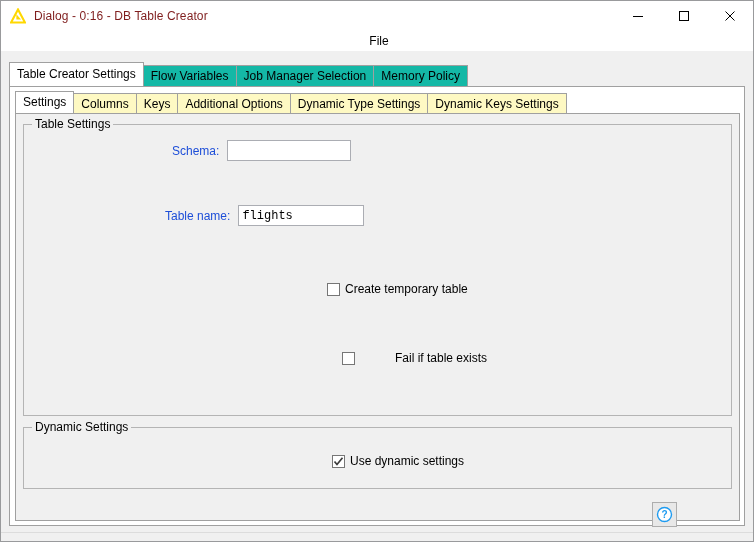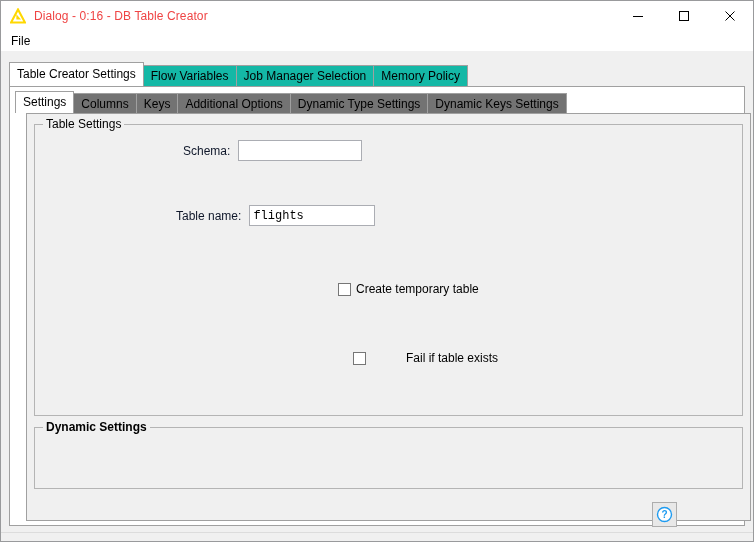--- a/index.html
+++ b/index.html
@@ -36,21 +36,21 @@
   .title-icon {
     width: 16px;
     height: 16px;
     margin-left: 9px;
     margin-right: 8px;
     flex: 0 0 auto;
     display: block;
   }
   .title-text {
     font-size: 12px;
-    color: #ef4444;
+    color: #7f1d1d;
     white-space: nowrap;
     letter-spacing: 0.1px;
   }
   .win-controls {
     position: absolute;
     right: 0; top: 0;
     height: 30px;
     display: flex;
   }
   .win-btn {
@@ -65,20 +65,21 @@
 
   
   .menubar {
     position: absolute;
     left: 0; top: 30px;
     width: 752px;
     height: 20px;
     background: #ffffff;
     display: flex;
     align-items: center;
+    justify-content: center;
   }
   .menu-item {
     font-size: 12px;
     padding: 2px 6px;
     margin-left: 4px;
     color: #000;
     white-space: nowrap;
   }
 
   
@@ -137,38 +138,38 @@
     left: 5px; top: 5px;
     height: 21px;
     display: flex;
     align-items: flex-end;
   }
   .itab {
     height: 20px;
     line-height: 20px;
     padding: 0 7px;
     font-size: 12px;
-    background: #737373;
+    background: #fef9c3;
     border: 1px solid #a0a0a0;
     border-bottom: none;
     box-sizing: border-box;
     white-space: nowrap;
     margin-right: -1px;
   }
   .itab.active {
     background: #ffffff;
     height: 22px;
     line-height: 21px;
     z-index: 3;
     position: relative;
   }
 
   .inner-panel {
     position: absolute;
-    left: 16px; top: 26px;
+    left: 5px; top: 26px;
     width: 725px;
     height: 408px;
     background: #f0f0f0;
     border: 1px solid #a0a0a0;
     box-sizing: border-box;
   }
 
   
   .groupbox {
     position: absolute;
@@ -185,32 +186,32 @@
     font-size: 12px;
     color: #000;
     white-space: nowrap;
   }
   #group-table-settings {
     left: 7px; top: 10px;
     width: 709px; height: 292px;
   }
   #group-dynamic-settings {
     left: 7px; top: 313px;
-    width: 709px; height: 62px; font-weight: bold;
+    width: 709px; height: 62px;
   }
 
   
   .field-row {
     position: absolute;
     display: flex;
     align-items: center;
   }
   .field-label {
     font-size: 12px;
-    color: #0f172a;
+    color: #1d4ed8;
     text-align: right;
     white-space: nowrap;
     margin-right: 8px;
   }
   .text-input {
     font-family: Liberation Mono, monospace;
     font-size: 12px;
     color: #000;
     background: #ffffff;
     border: 1px solid #abadb3;
@@ -347,20 +348,28 @@
 
           <div class="check-row" style="left:318px; top:226px;gap:35px;">
             <span class="checkbox"></span>
             <span class="check-label">Fail if table exists</span>
           </div>
         </div>
 
         <div class="groupbox" id="group-dynamic-settings">
           <span class="group-title">Dynamic Settings</span>
 
+          <div class="check-row" style="left:308px; top:26px;">
+            <span class="checkbox">
+              <svg width="11" height="11" viewBox="0 0 11 11">
+                <polyline points="1.5,5.5 4,8.5 9.5,1.8" fill="none" stroke="#3c3c3c" stroke-width="1.7"></polyline>
+              </svg>
+            </span>
+            <span class="check-label">Use dynamic settings</span>
+          </div>
         </div>
 
       </div>
     </div>
 
     <div class="buttonbar">
       
       
       
     </div>

